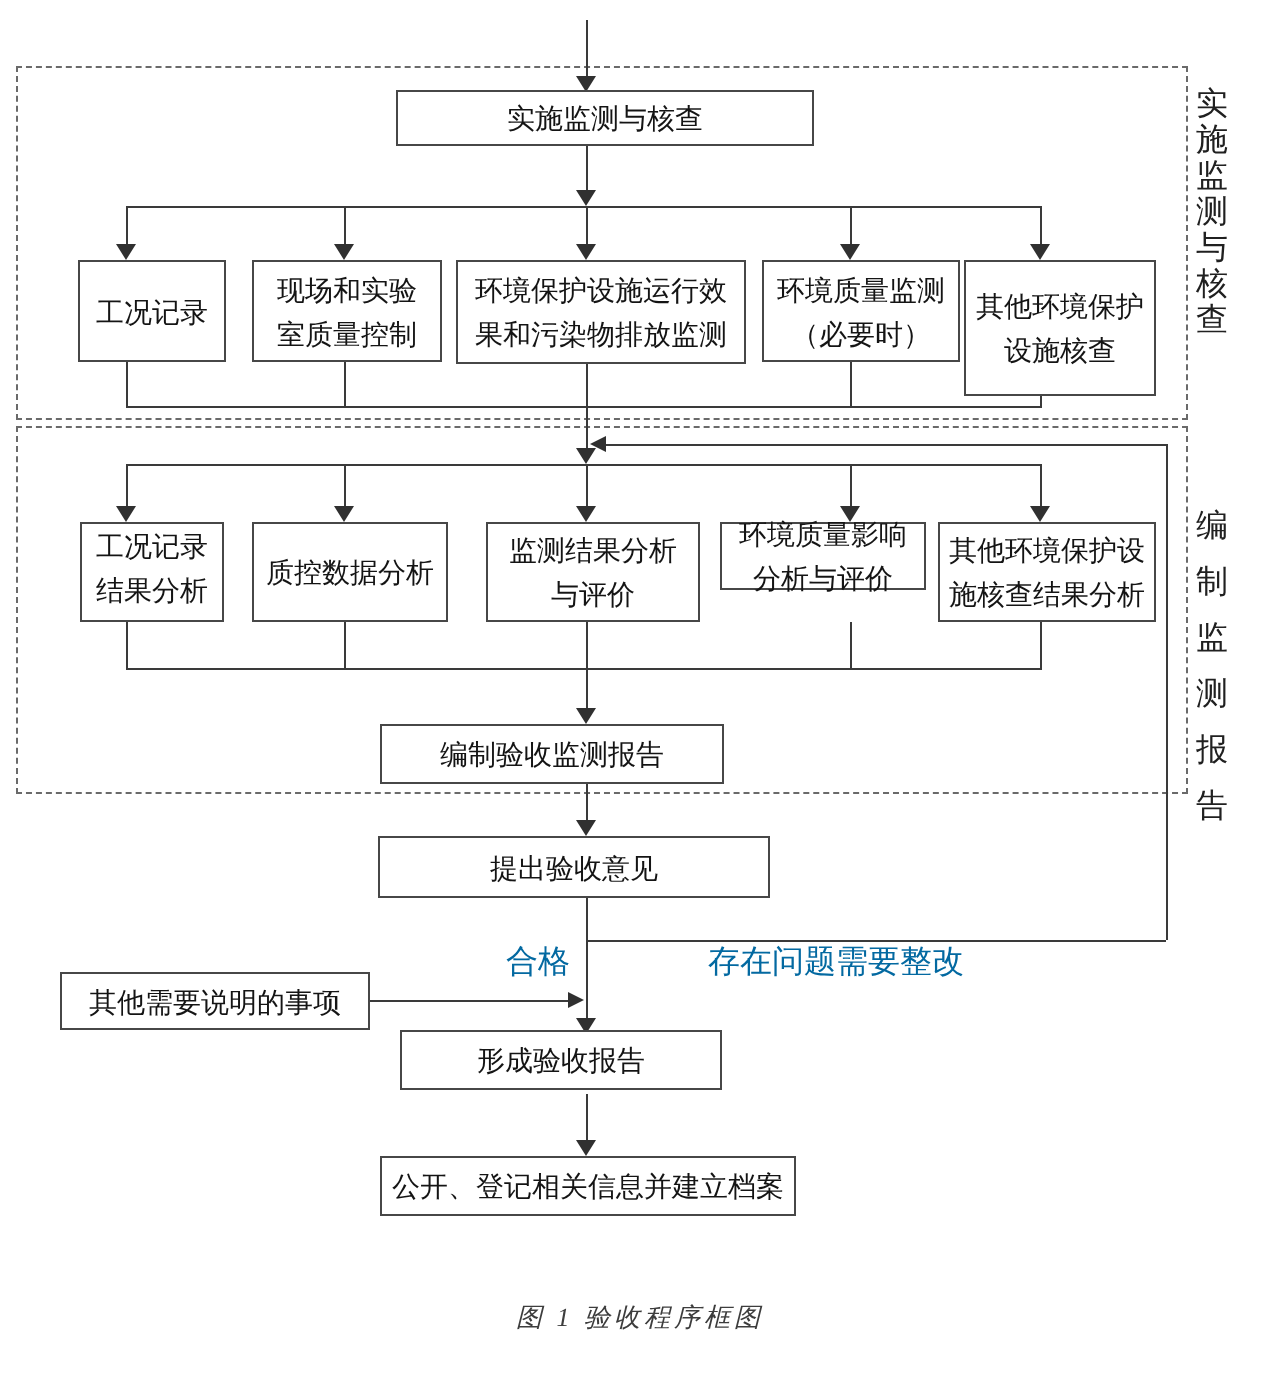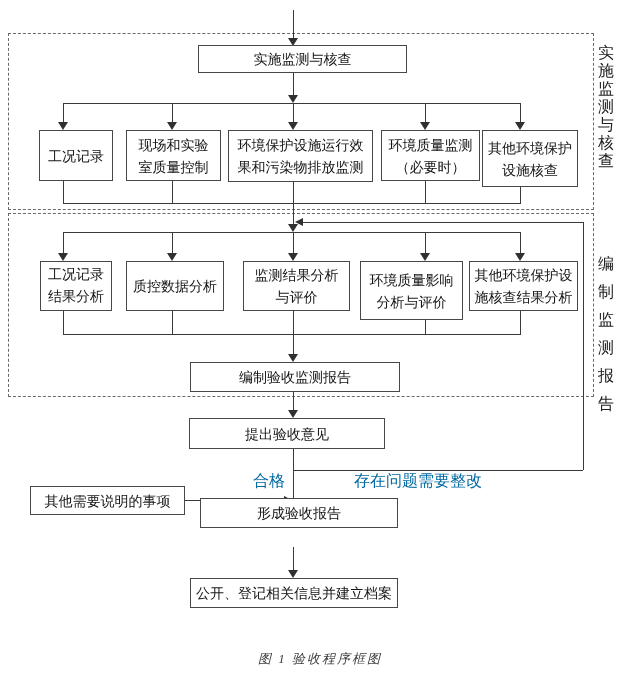--- a/index.html
+++ b/index.html
@@ -113,32 +113,32 @@
 
 <div class="vl" style="left:293px;top:547px;height:23px;"></div>
 <div class="ad" style="left:288px;top:570px;"></div>
 
 <div class="box nowrap" style="left:198px;top:45px;width:209px;height:28px;">实施监测与核查</div>
 
 <div class="box nowrap" style="left:39px;top:130px;width:74px;height:51px;">工况记录</div>
 <div class="box" style="left:126px;top:130px;width:95px;height:51px;padding:0 8px;">现场和实验室质量控制</div>
 <div class="box" style="left:228px;top:130px;width:145px;height:52px;padding:10px 6px;">环境保护设施运行效果和污染物排放监测</div>
 <div class="box" style="left:381px;top:130px;width:99px;height:51px;padding:0 5px;">环境质量监测（必要时）</div>
-<div class="box" style="left:482px;top:130px;width:96px;height:57px;padding:16px 5px;">其他环境保护设施核查</div>
+<div class="box" style="left:482px;top:130px;width:96px;height:68px;padding:16px 5px;">其他环境保护设施核查</div>
 
 <div class="box" style="left:40px;top:261px;width:72px;height:50px;padding:0 5px;font-family:Liberation Serif, serif;">工况记录结果分析</div>
 <div class="box nowrap" style="left:126px;top:261px;width:98px;height:50px;">质控数据分析</div>
 <div class="box" style="left:243px;top:261px;width:107px;height:50px;padding:0 10px;">监测结果分析与评价</div>
-<div class="box" style="left:360px;top:261px;width:103px;height:59px;padding:0 8px;">环境质量影响分析与评价</div>
+<div class="box" style="left:360px;top:261px;width:103px;height:34px;padding:0 8px;">环境质量影响分析与评价</div>
 <div class="box" style="left:469px;top:261px;width:109px;height:50px;padding:0 4px;">其他环境保护设施核查结果分析</div>
 
-<div class="box nowrap" style="left:190px;top:362px;width:210px;height:30px;">编制验收监测报告</div>
+<div class="box nowrap" style="left:190px;top:362px;width:172px;height:30px;">编制验收监测报告</div>
 <div class="box nowrap" style="left:189px;top:418px;width:196px;height:31px;">提出验收意见</div>
 <div class="box nowrap" style="left:30px;top:486px;width:155px;height:29px;">其他需要说明的事项</div>
-<div class="box nowrap" style="left:200px;top:498px;width:198px;height:30px;text-align:right;">形成验收报告</div>
+<div class="box nowrap" style="left:200px;top:515px;width:161px;height:30px;text-align:right;">形成验收报告</div>
 <div class="box nowrap" style="left:190px;top:578px;width:208px;height:30px;">公开、登记相关信息并建立档案</div>
 
 <div class="elabel" style="left:230px;top:471px;width:55px;text-align:right;">合格</div>
 <div class="elabel" style="left:354px;top:471px;">存在问题需要整改</div>
 
 <div class="side side1" style="left:597px;top:44px;">实施监测与核查</div>
 <div class="side side2" style="left:597px;top:238px;">编制监测报告</div>
 
 <div class="caption" style="top:616px;margin-top:34px;">图 1 验收程序框图</div>
 

